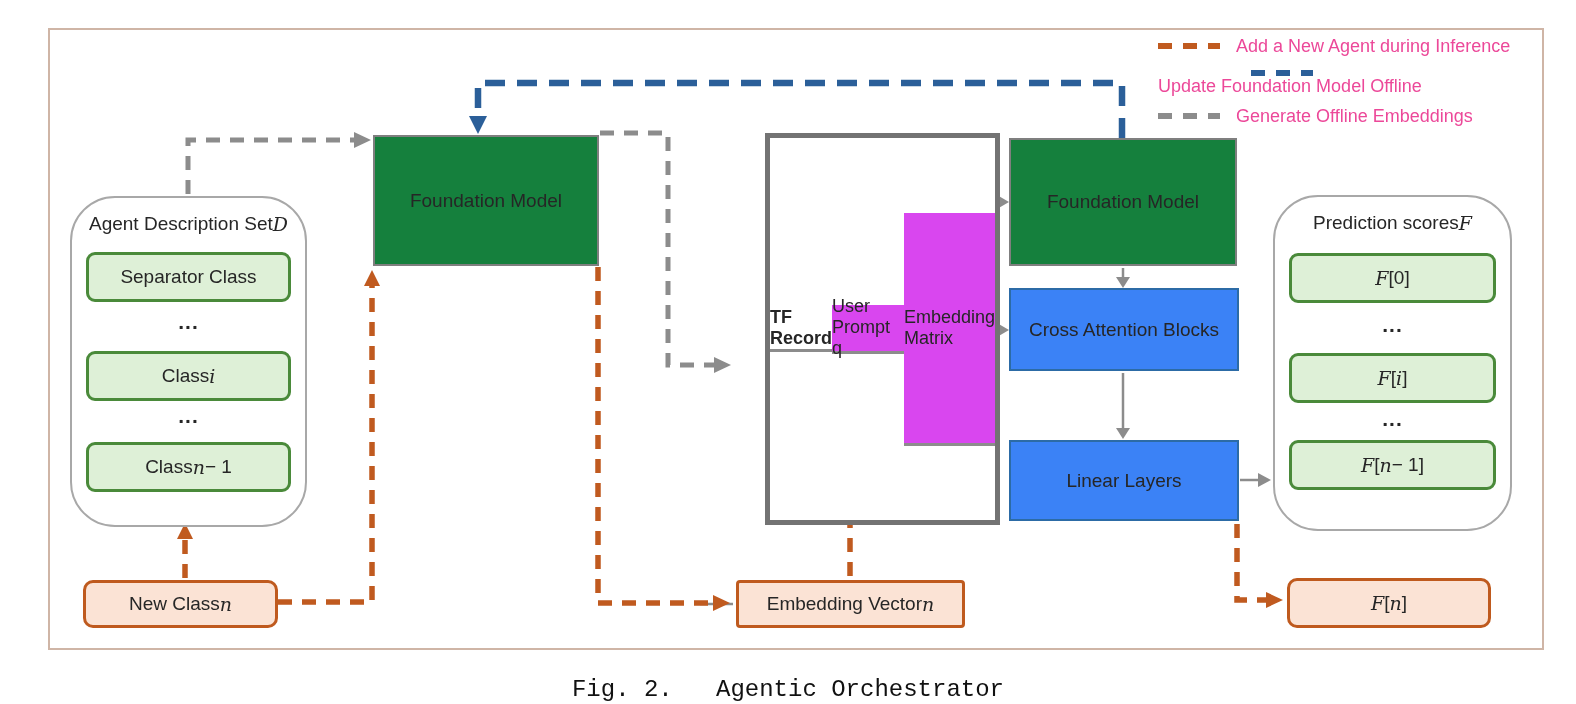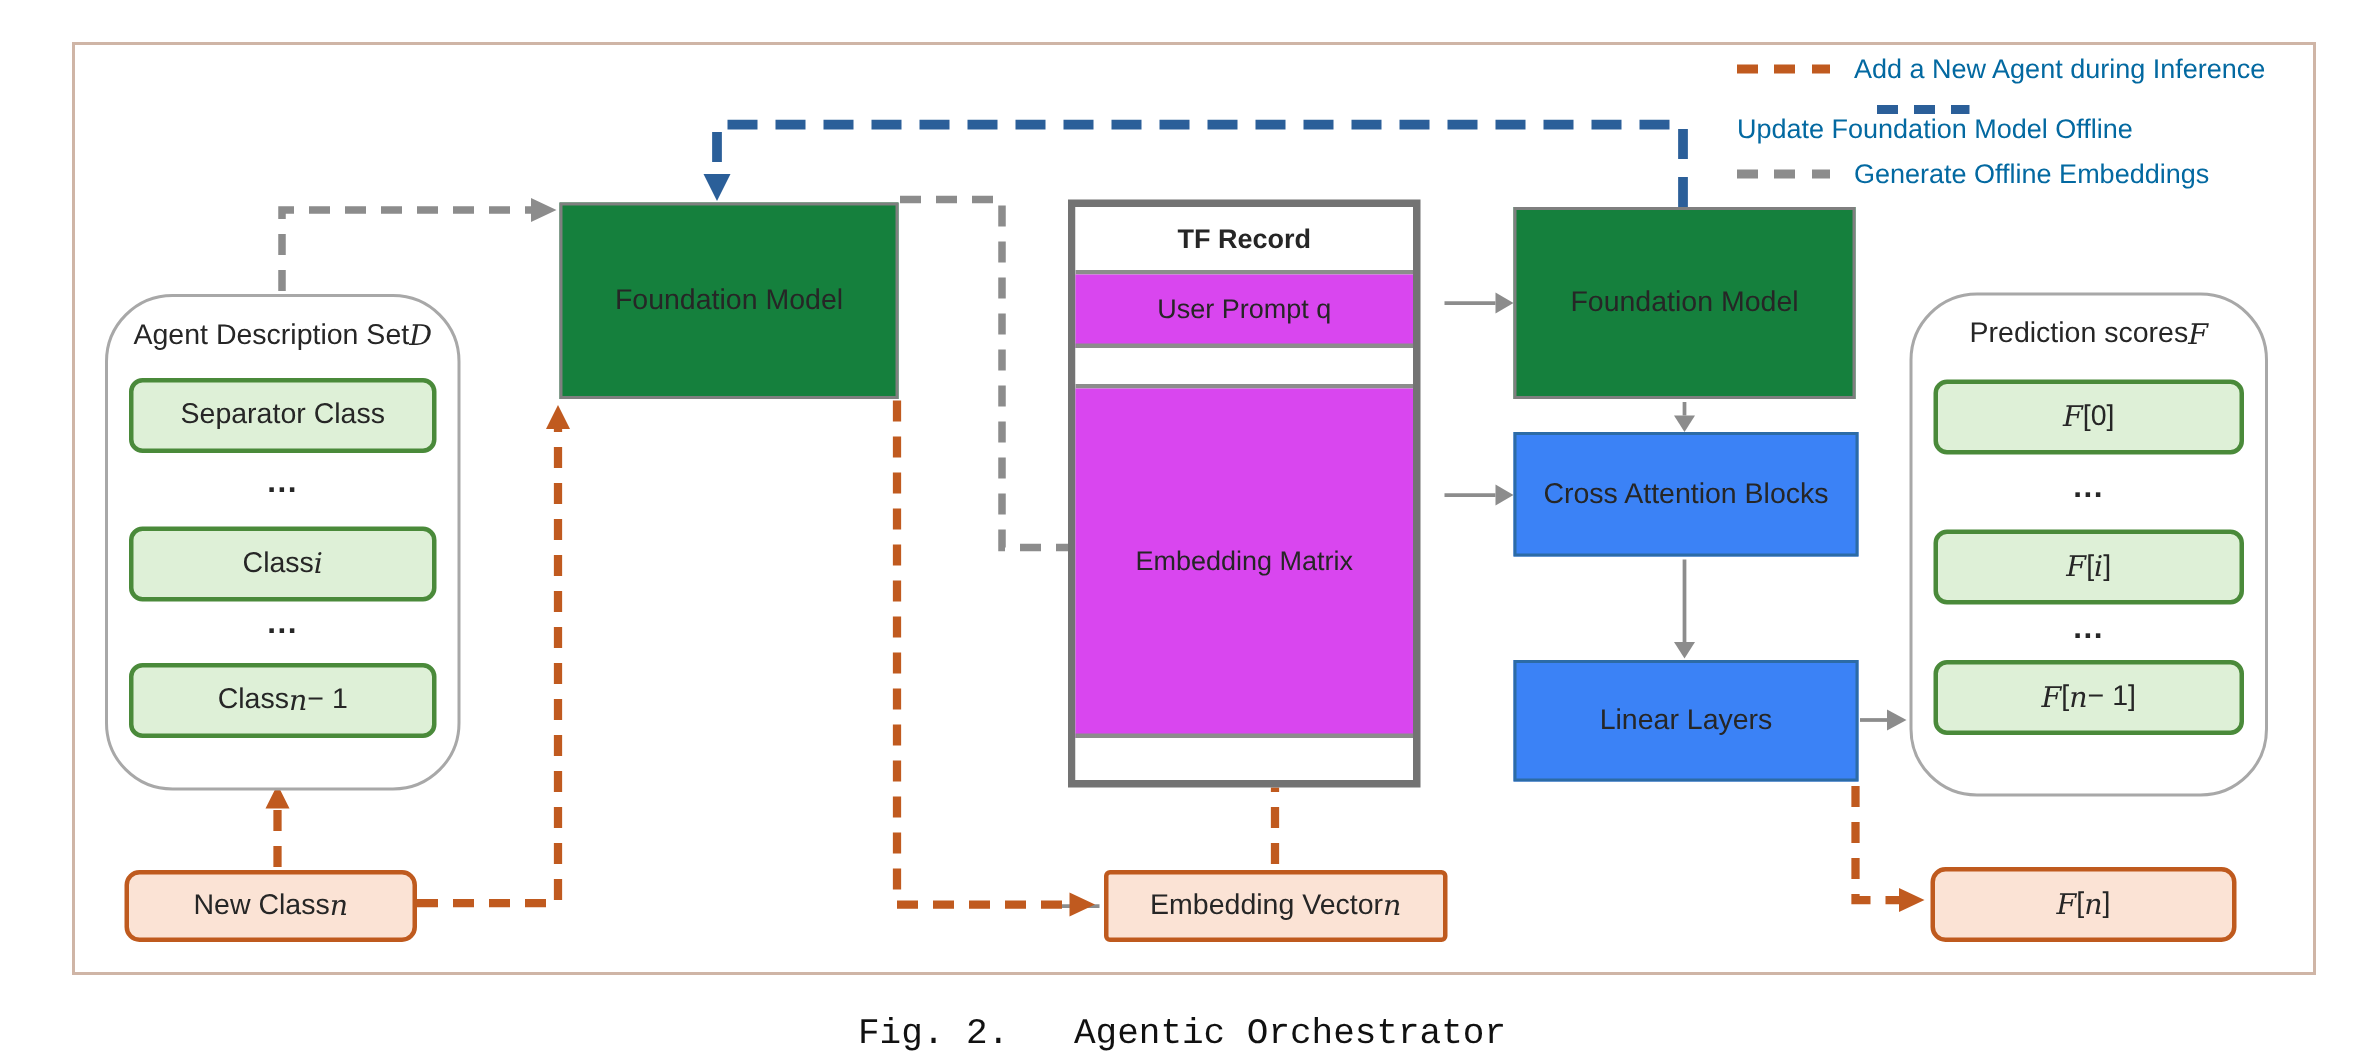--- a/index.html
+++ b/index.html
@@ -28,34 +28,34 @@
     position:absolute;background:#15803d;border:2.5px solid #7f7f7f;font-size:19px;
   }
   .blue-box{
     position:absolute;background:#3b82f6;border:2.5px solid #2c6ba6;font-size:19px;
   }
   .orange-box{
     position:absolute;background:#fbe3d5;border:3px solid #bf5a1e;border-radius:10px;font-size:19px;
   }
   
   .tf-table{
-    position:absolute;left:712px;top:133px;width:235px;height:392px;
+    position:absolute;left:765px;top:133px;width:235px;height:392px;
     border:5px solid #737373;background:#ffffff;box-sizing:border-box;
-    display:flex;flex-direction:column;
+    display:flex;flex-direction:row;align-items:center;
   }
   .tf-row{box-sizing:border-box;display:flex;align-items:center;justify-content:center;font-size:18px;}
   .tf-header{height:45px;font-weight:700;border-bottom:3px solid #8c8c8c;background:#ffffff;}
   .tf-gray{background:#d946ef;}
   .tf-prompt{height:49px;border-bottom:3px solid #8c8c8c;}
   .tf-spacer1{height:27px;border-bottom:3px solid #8c8c8c;background:#ffffff;}
   .tf-matrix{height:233px;border-bottom:3px solid #8c8c8c;}
   .tf-spacer2{flex:1;background:#ffffff;}
   
   .legend-row{position:absolute;height:22px;display:flex;align-items:center;}
-  .legend-label{font-size:18px;color:#0369a1;white-space:nowrap;}
+  .legend-label{font-size:18px;color:#ec4899;white-space:nowrap;}
   .dash-swatch{width:62px;height:6px;margin-right:16px;flex:0 0 auto;}
   .sw-orange{background:repeating-linear-gradient(90deg,#c05a1f 0 14px,transparent 14px 25px);}
   .sw-blue{background:repeating-linear-gradient(90deg,#2b5f99 0 14px,transparent 14px 25px);}
   .sw-gray{background:repeating-linear-gradient(90deg,#8c8c8c 0 14px,transparent 14px 25px);}
   .caption{
     position:absolute;left:0;top:676px;width:100%;text-align:center;
     font-family:Liberation Mono, monospace;font-size:24px;color:#111;white-space:pre;
   }
   svg.overlay{position:absolute;left:0;top:0;pointer-events:none;}
 </style>

